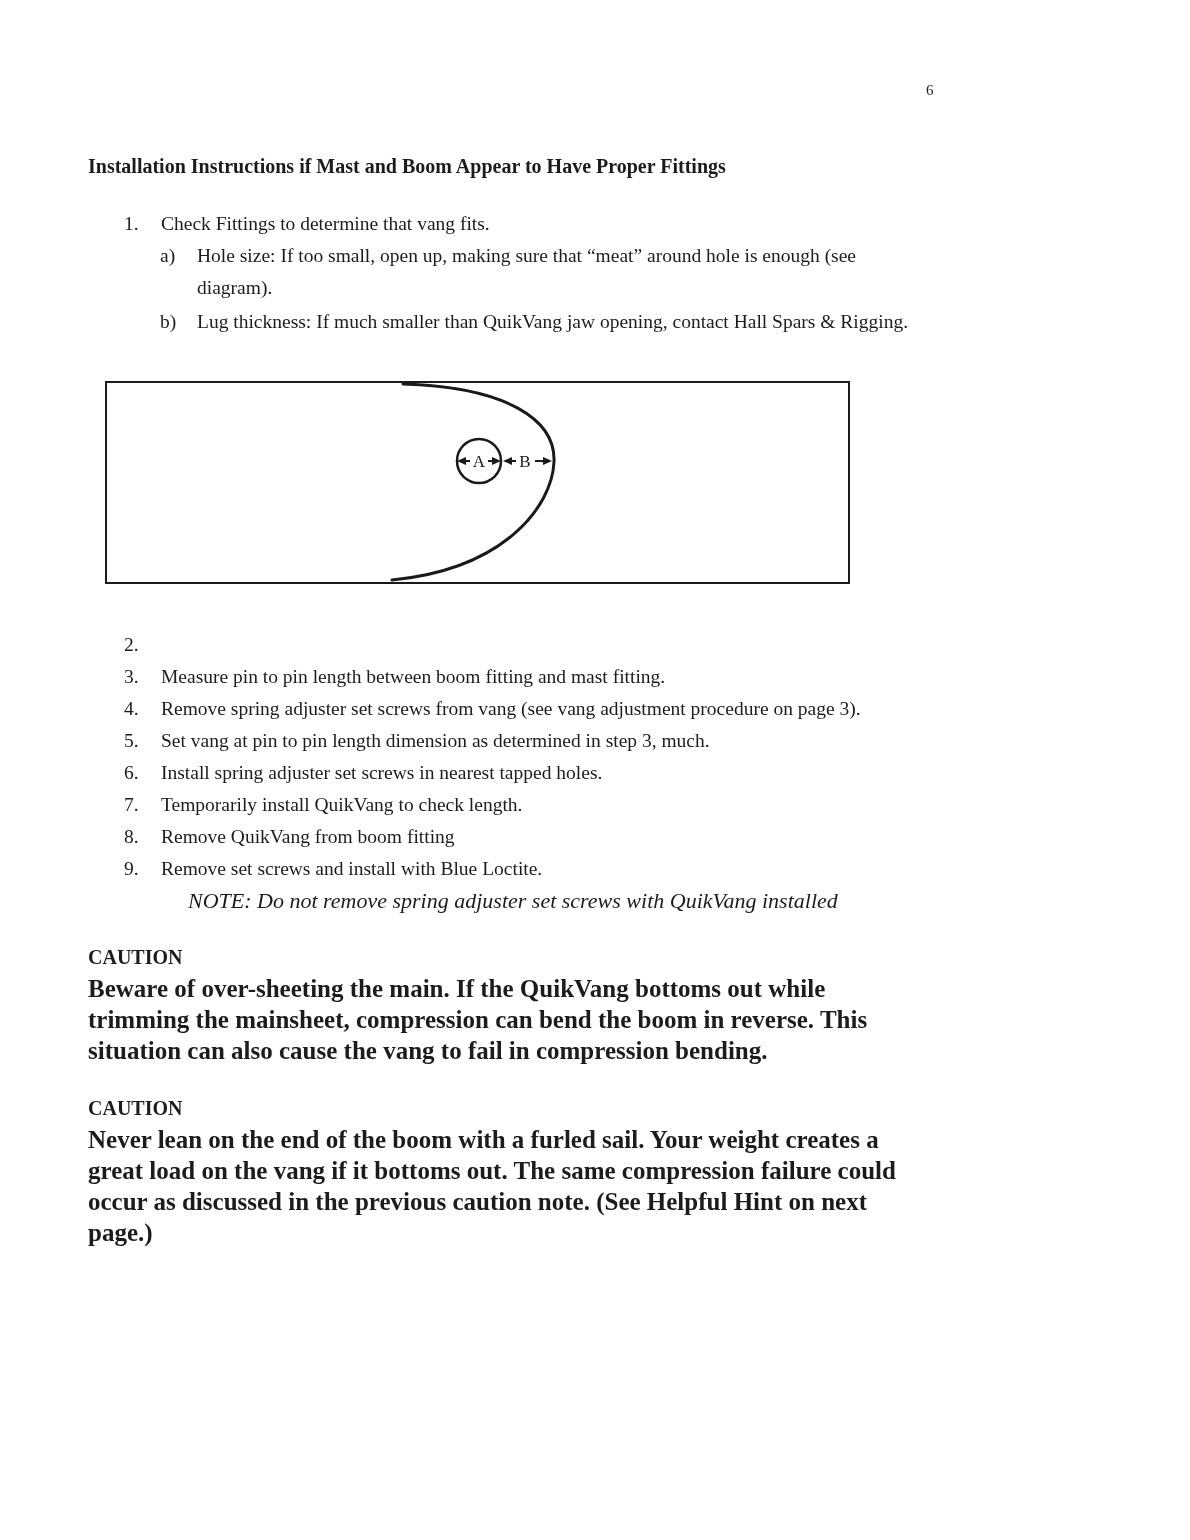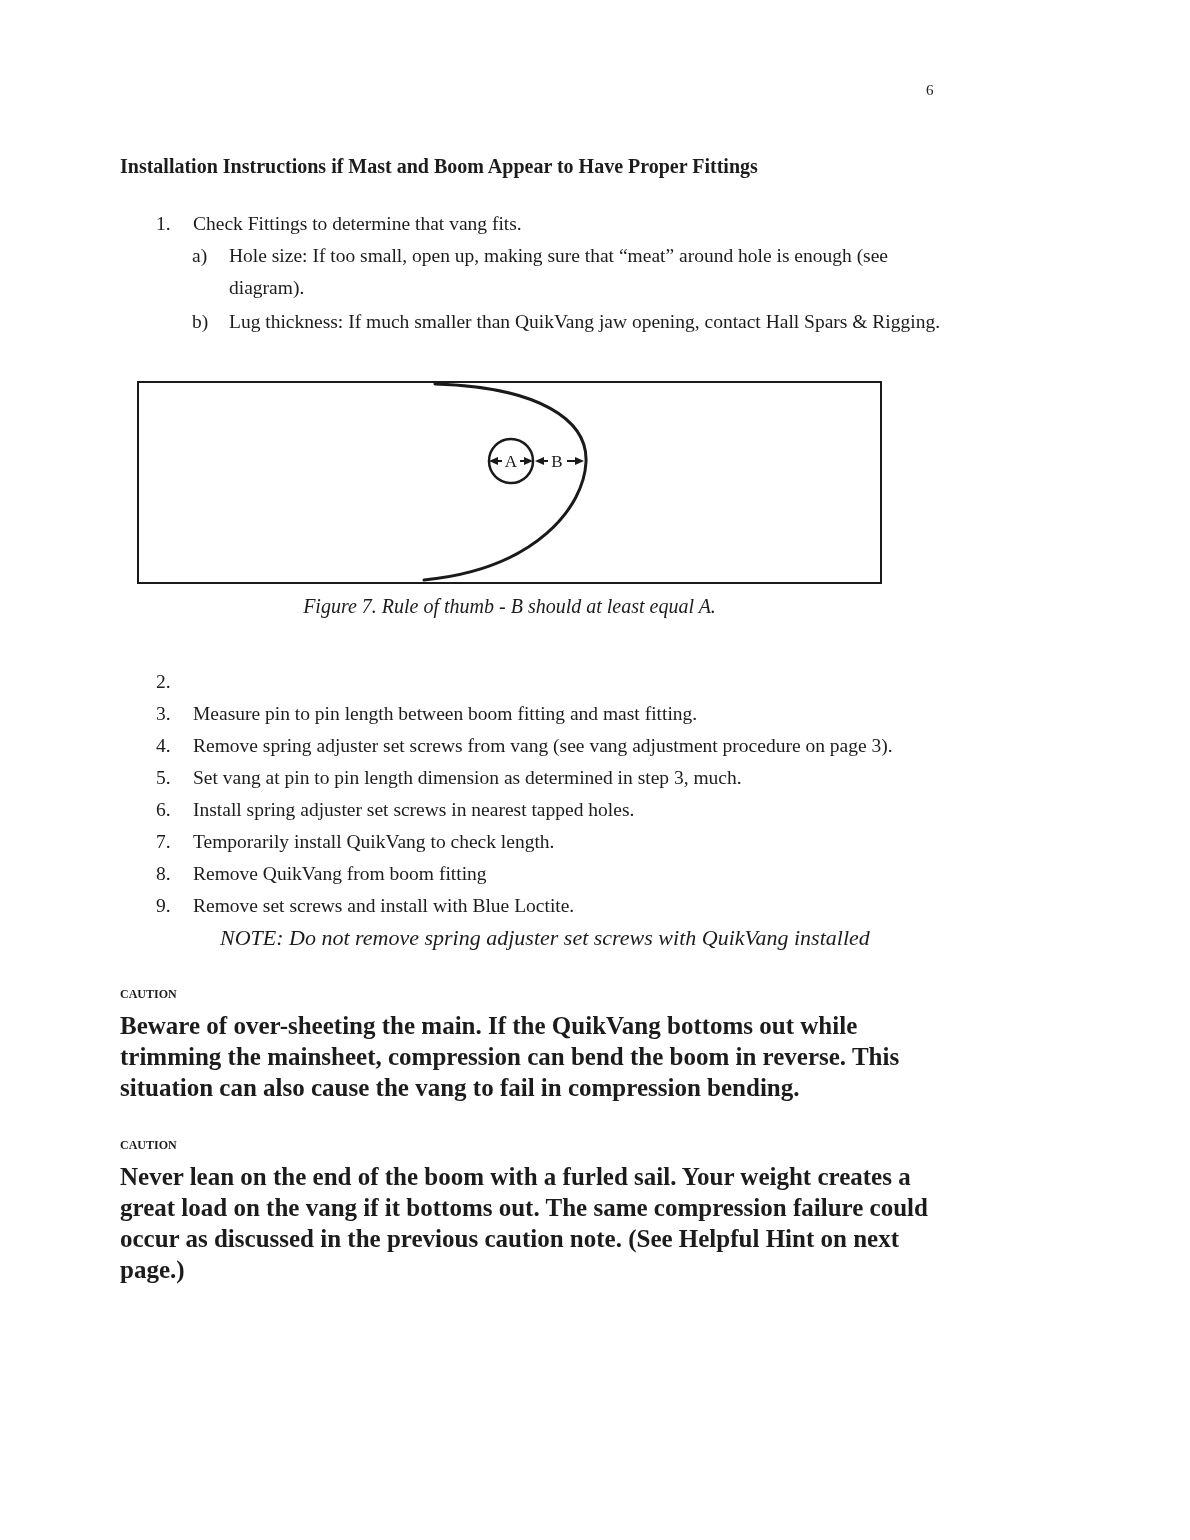--- a/index.html
+++ b/index.html
@@ -14,21 +14,21 @@
     overflow: hidden;
   }
   .page-number {
     position: absolute;
     top: 82px;
     left: 926px;
     font-size: 15px;
     color: #222;
   }
   .content {
-    padding: 150px 175px 0 120px;
+    padding: 150px 175px 0 88px;
   }
   .heading {
     font-size: 20px;
     font-weight: bold;
     line-height: 32px;
     margin-bottom: 26px;
   }
   .li {
     display: flex;
     font-size: 19.5px;
@@ -65,21 +65,21 @@
     margin-left: 100px;
     font-style: italic;
     font-size: 22px;
     line-height: 32px;
     max-width: 760px;
   }
   .step10 { margin-top: 4px; }
   .caution { margin-top: 24px; }
   .caution + .caution { margin-top: 26px; }
   .caution-title {
-    font-size: 12px;
+    font-size: 20px;
     font-weight: bold;
     line-height: 32px;
   }
   .caution-body {
     font-size: 25px;
     font-weight: bold;
     line-height: 31px;
     max-width: 825px;
   }
   svg text {
@@ -123,21 +123,20 @@
             <polygon points="394,78 385,74 385,82" stroke="none"></polygon>
             <polygon points="396,78 405,74 405,82" stroke="none"></polygon>
             <line x1="403" y1="78" x2="409" y2="78"></line>
             <line x1="428" y1="78" x2="436" y2="78"></line>
             <polygon points="445,78 436,74 436,82" stroke="none"></polygon>
           </g>
           <text x="372" y="84" text-anchor="middle" fill="#1a1a1a">A</text>
           <text x="418" y="84" text-anchor="middle" fill="#1a1a1a">B</text>
         </svg>
       </div>
-      <div class="figure-caption">Figure 7.  Rule of thumb - B should at least equal A.</div>
     </div>
 
     <div class="steps-list">
       <div class="li top-level">
         <span class="num">2.</span>
       </div>
       <div class="li top-level">
         <span class="num">3.</span>
         <span class="txt">Measure pin to pin length between boom fitting and mast fitting.</span>
       </div>

